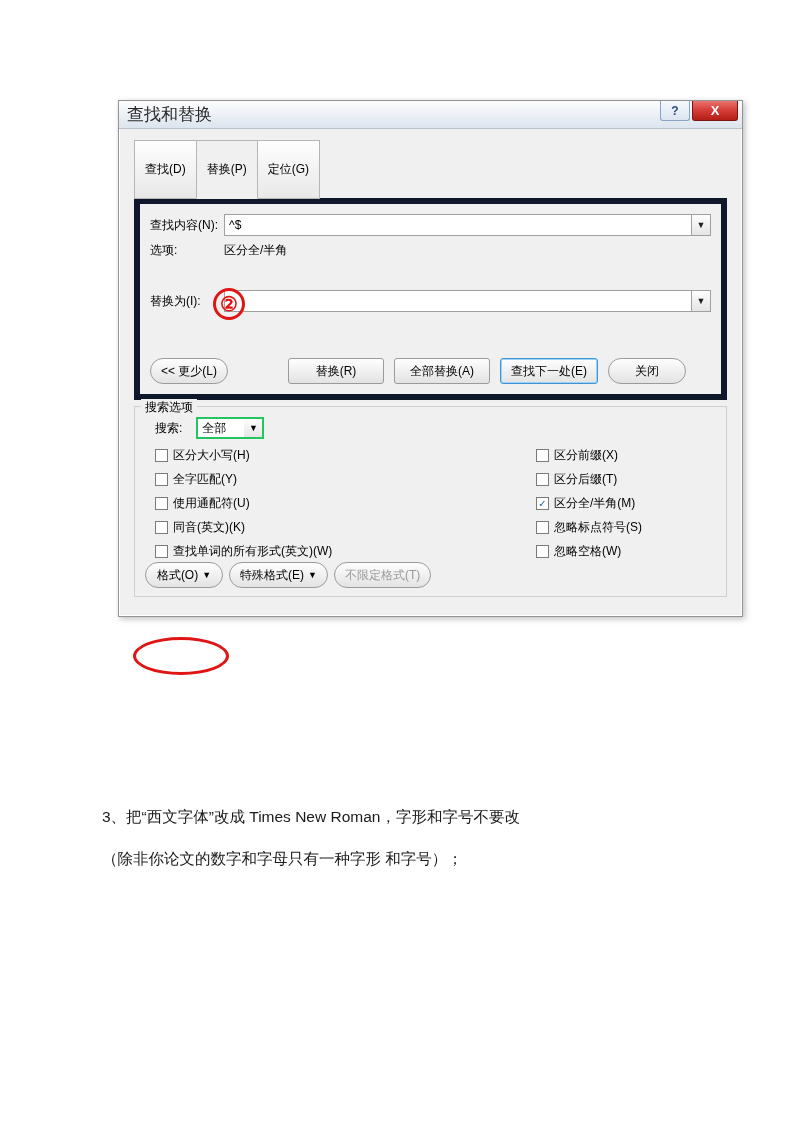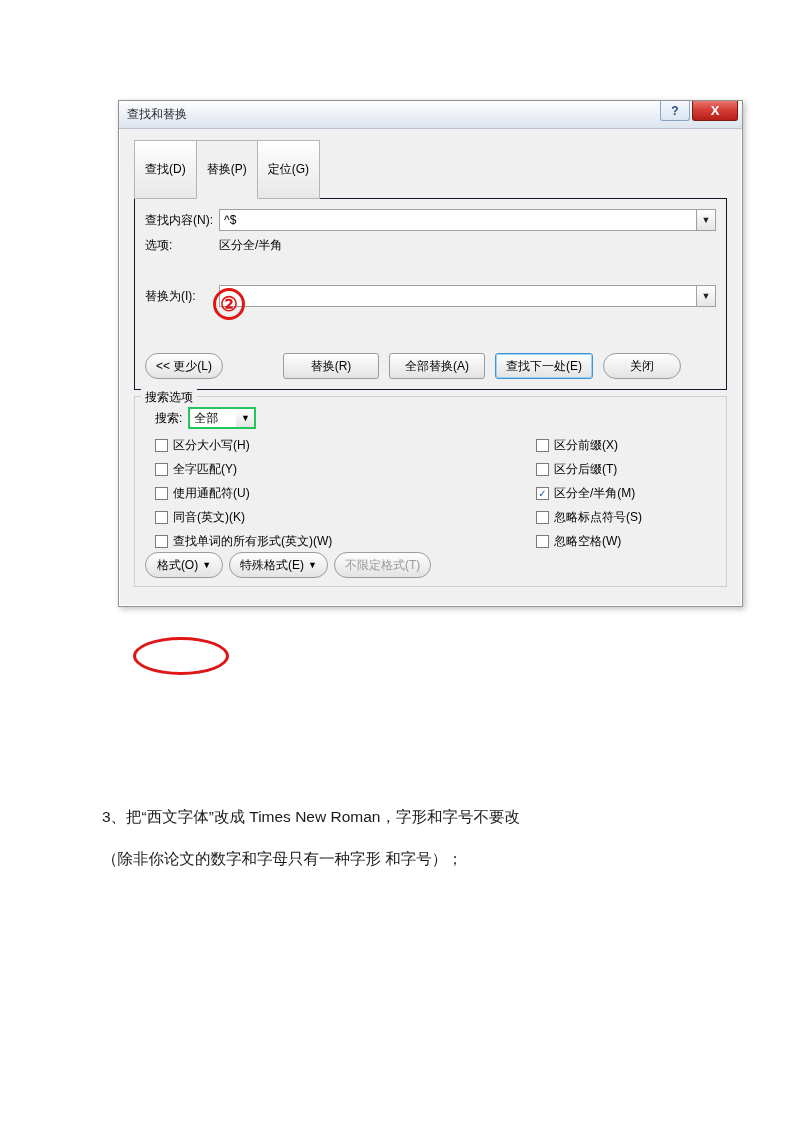--- a/index.html
+++ b/index.html
@@ -27,21 +27,21 @@
   }
   .titlebar {
     height: 28px;
     background: linear-gradient(#fdfdfd 0%, #eef2f7 45%, #dce4ee 100%);
     border-bottom: 1px solid #b7c0cc;
     display: flex;
     align-items: center;
     padding: 0 0 0 8px;
     position: relative;
   }
-  .titlebar .title { font-size: 12px; color: #2a2a2a; }
+  .titlebar .title { font-size: 17px; color: #2a2a2a; }
   .titlebar .ctrls {
     position: absolute; right: 0; top: 0; height: 100%;
     display: flex;
   }
   .ctrl-help {
     width: 30px; height: 20px; margin-top: 0;
     background: linear-gradient(#f6f9fd,#dbe5f1);
     border: 1px solid #8aa3c2; border-top: none;
     border-radius: 0 0 3px 3px;
     display:flex;align-items:center;justify-content:center;
@@ -74,21 +74,21 @@
     background: linear-gradient(#fefefe,#e8e8e8);
     position: relative; top:1px; margin-right:-1px;
     cursor:default;
   }
   .tab.active {
     background:#f0f0f0;
     border-bottom:1px solid #f0f0f0;
     z-index:2;
   }
   .tabbody {
-    border:1px solid #0f172a;
+    border:6px solid #0f172a;
     background:#f0f0f0;
     padding: 10px 10px 4px 10px;
     margin: 0 6px;
   }
   .row { display:flex; align-items:center; margin-bottom:6px; }
   .lbl { width: 74px; font-size:12px; }
   .combo {
     flex:1; display:flex; align-items:stretch;
   }
   .combo input {
@@ -116,21 +116,21 @@
   .groupbox {
     border:1px solid #cfcfcf;
     margin: 6px 6px 8px 6px;
     padding: 8px 10px 6px 10px;
     position:relative;
   }
   .groupbox > .legend {
     position:absolute; top:-8px; left:6px;
     background:#f0f0f0; padding:0 4px; font-size:12px;
   }
-  .searchline { display:flex; align-items:center; gap:6px; margin: 2px 0 8px 10px;}
+  .searchline { display:flex; align-items:center; gap:14px; margin: 2px 0 8px 10px;}
   .minicombo {
     display:flex; border:2px solid #22c55e; height:22px;
   }
   .minicombo .val{width:46px;display:flex;align-items:center;padding:0 4px;background:#fff;font-size:12px;}
   .minicombo .dd{width:18px;background:linear-gradient(#fefefe,#e5e5e5);display:flex;align-items:center;justify-content:center;font-size:9px;}
   .chkcols { display:flex; }
   .chkcol { display:flex; flex-direction:column; gap:7px; }
   .chkcol.left{ margin-left:10px; flex:1;}
   .chkcol.right{ width:180px;}
   .chk { display:flex; align-items:center; gap:5px; font-size:12px;}

